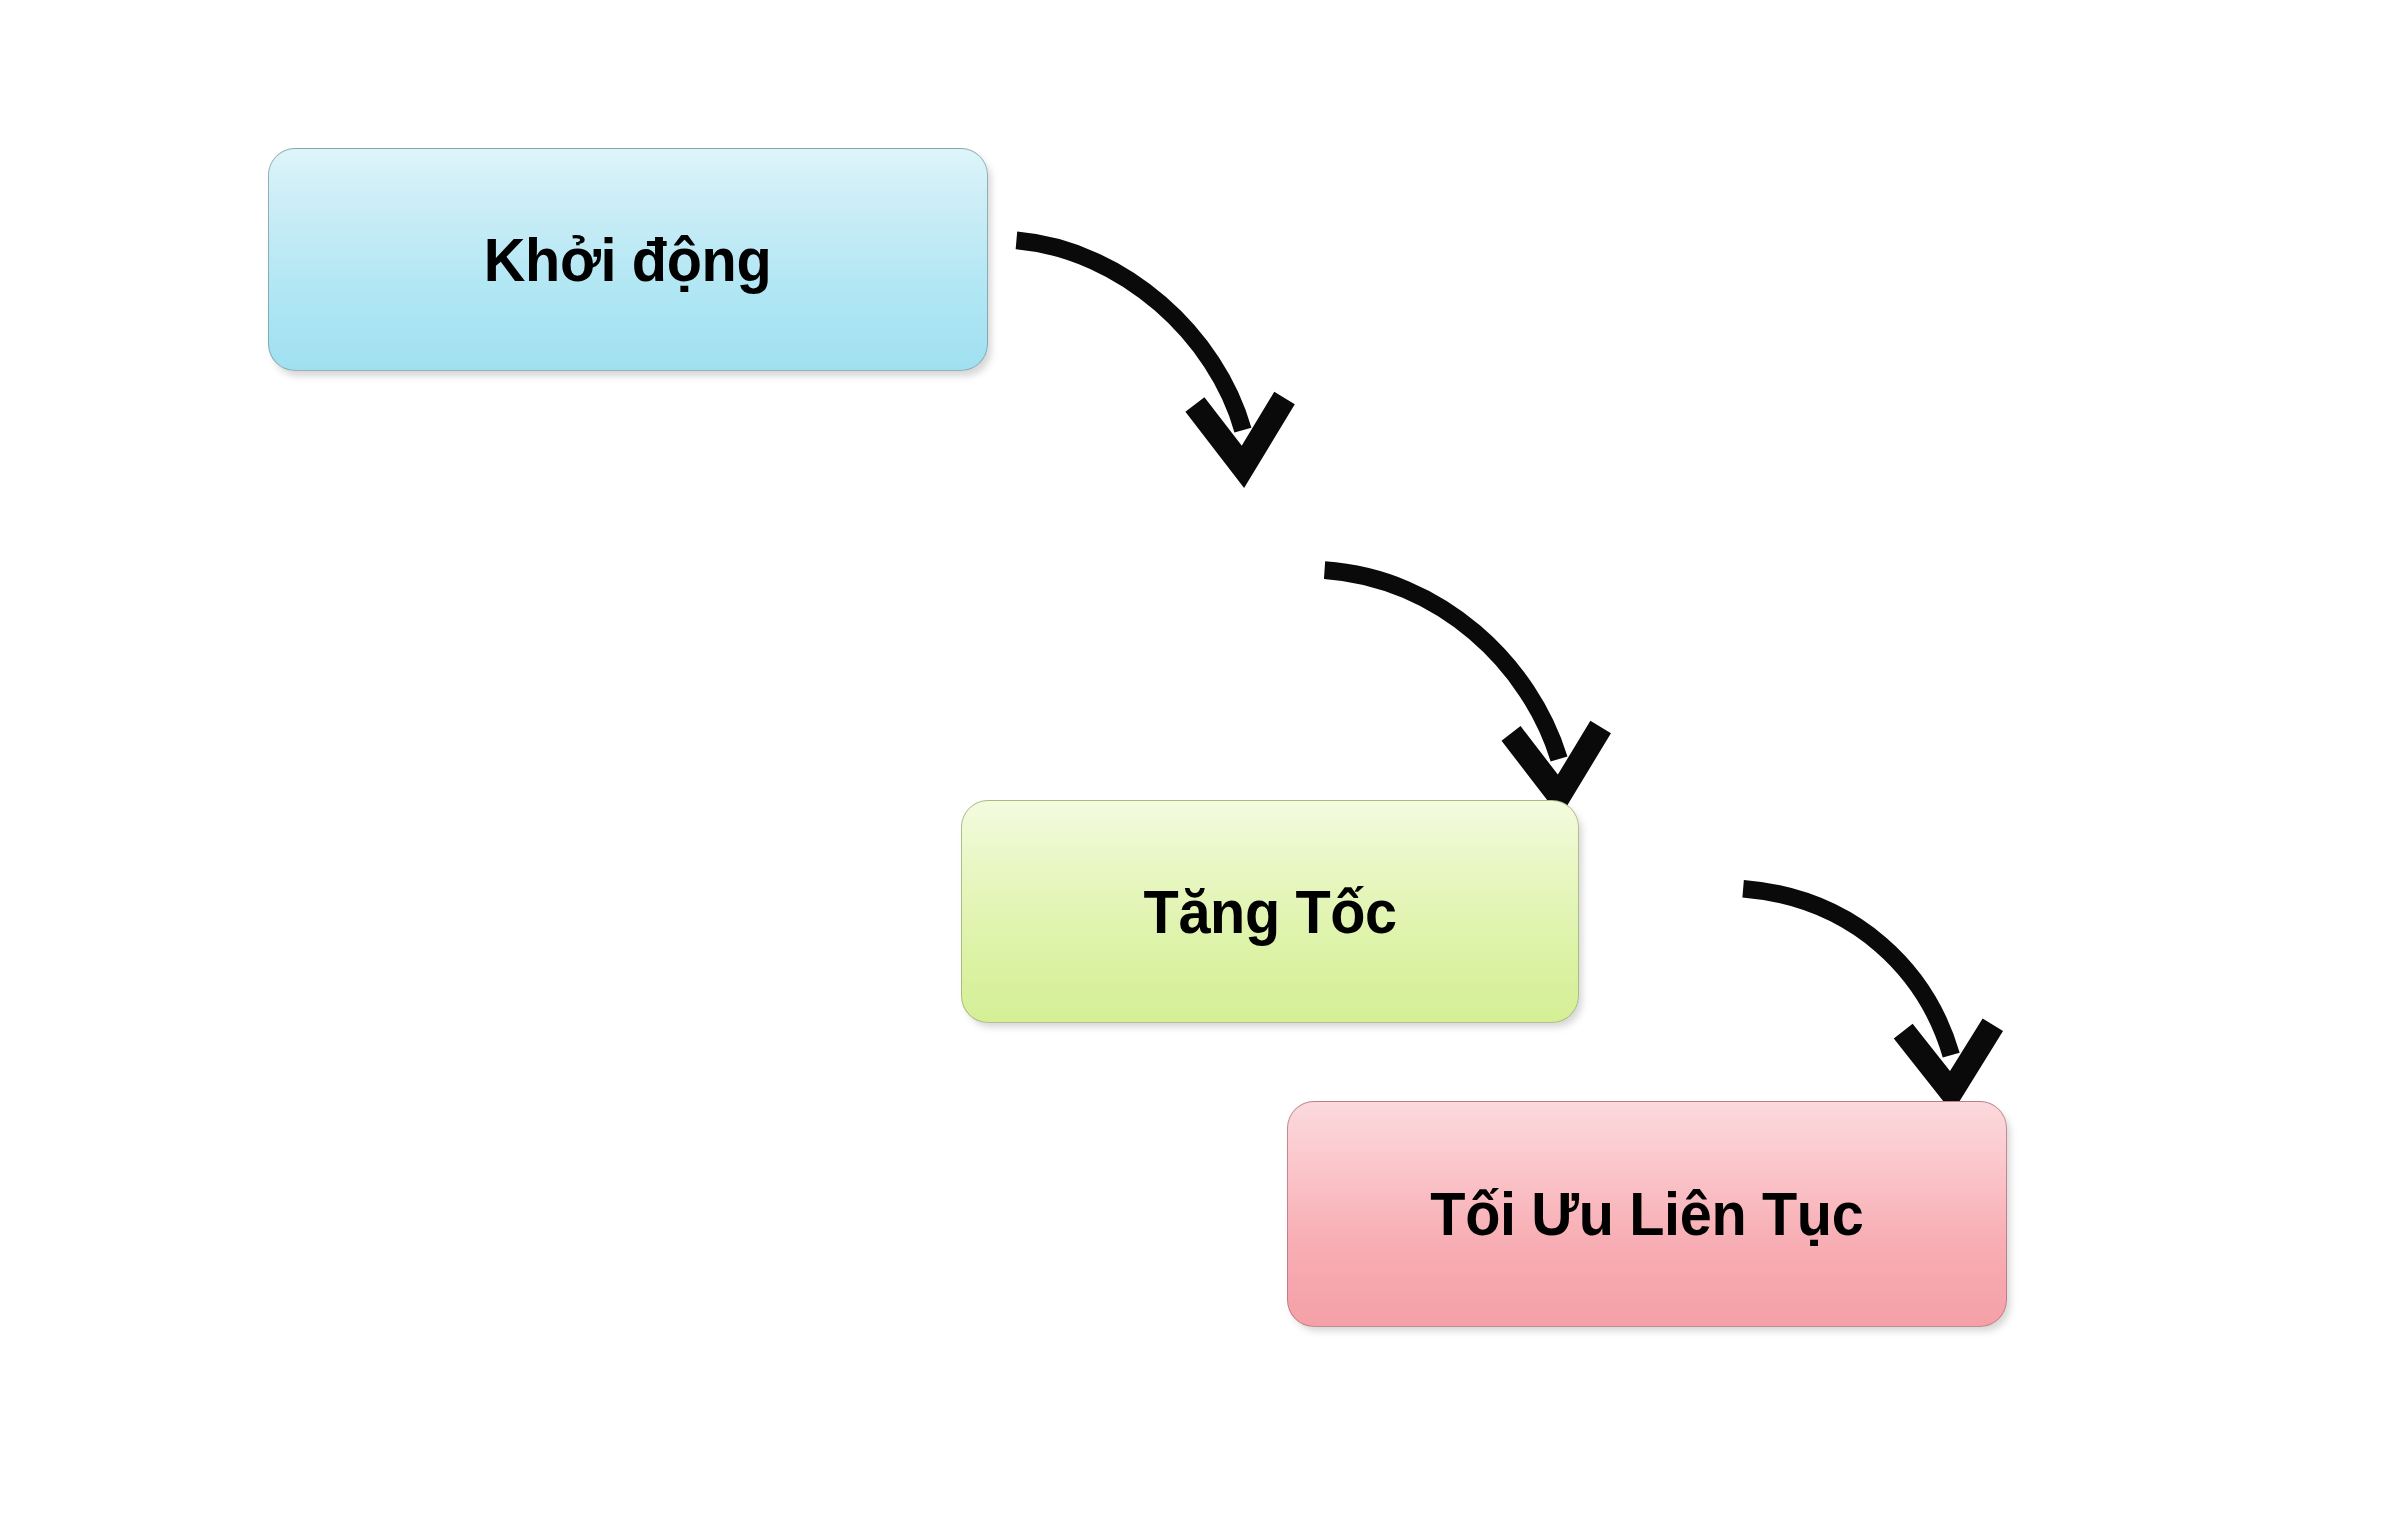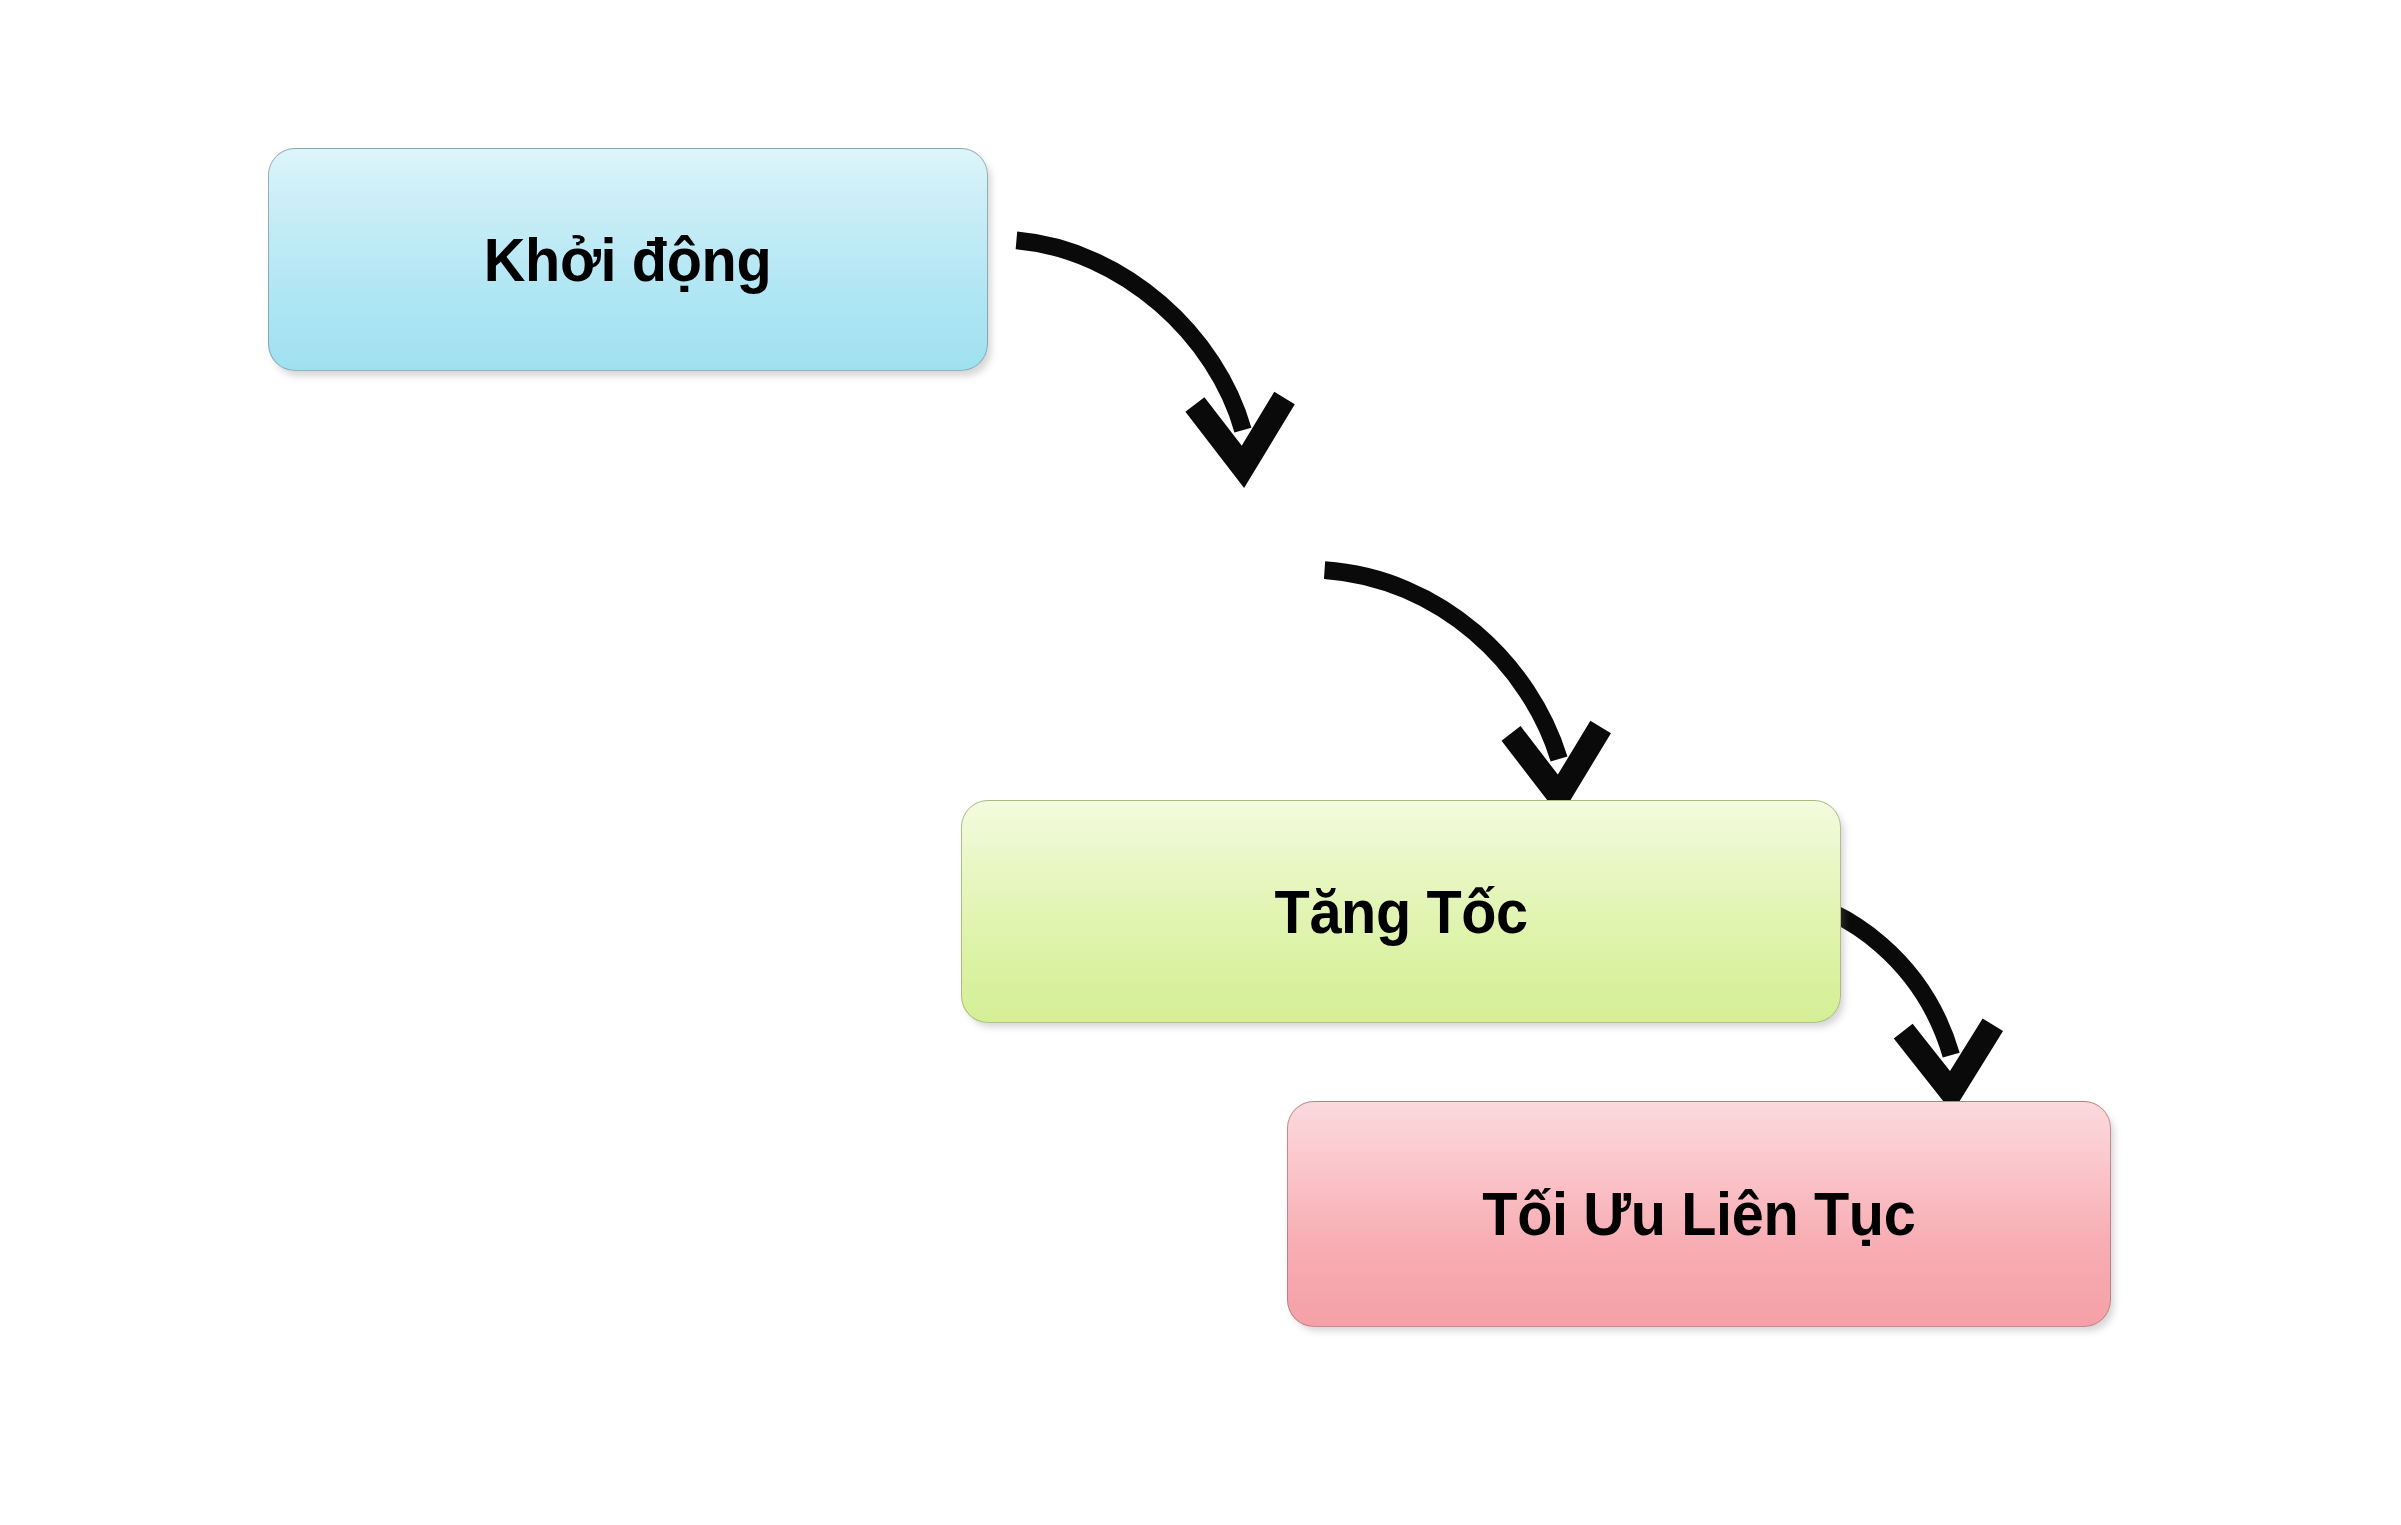--- a/index.html
+++ b/index.html
@@ -44,26 +44,26 @@
     left: 268px; top: 148px; width: 720px; height: 223px;
     background: linear-gradient(to bottom, #ddf5fa 0%, #cdeef7 22%, #b3e7f4 60%, #9fe0f0 100%);
     border-color: rgba(110,130,135,0.6);
   }
   #box-2 {
     left: 572px; top: 476px; width: 720px; height: 223px;
     background: linear-gradient(to bottom, #fbe6d2 0%, #fbddc0 25%, #fccda0 65%, #fcbf85 100%);
     border-color: rgba(170,140,110,0.65);
   }
   #box-3 {
-    left: 961px; top: 800px; width: 880px; height: 223px;
+    left: 961px; top: 800px; width: 618px; height: 223px;
     background: linear-gradient(to bottom, #f4fbdf 0%, #eaf7c8 25%, #ddf3a8 65%, #d5ef96 100%);
     border-color: rgba(150,165,110,0.7);
   }
   #box-4 {
-    left: 1287px; top: 1101px; width: 824px; height: 226px;
+    left: 1287px; top: 1101px; width: 720px; height: 226px;
     background: linear-gradient(to bottom, #fbd9dc 0%, #fbcbd0 22%, #f7aeb4 62%, #f5a0a7 100%);
     border-color: rgba(165,110,115,0.7);
   }
 
   #arrow-layer {
     position: absolute;
     left: 0; top: 0;
     width: 2401px;
     height: 1526px;
     pointer-events: none;

